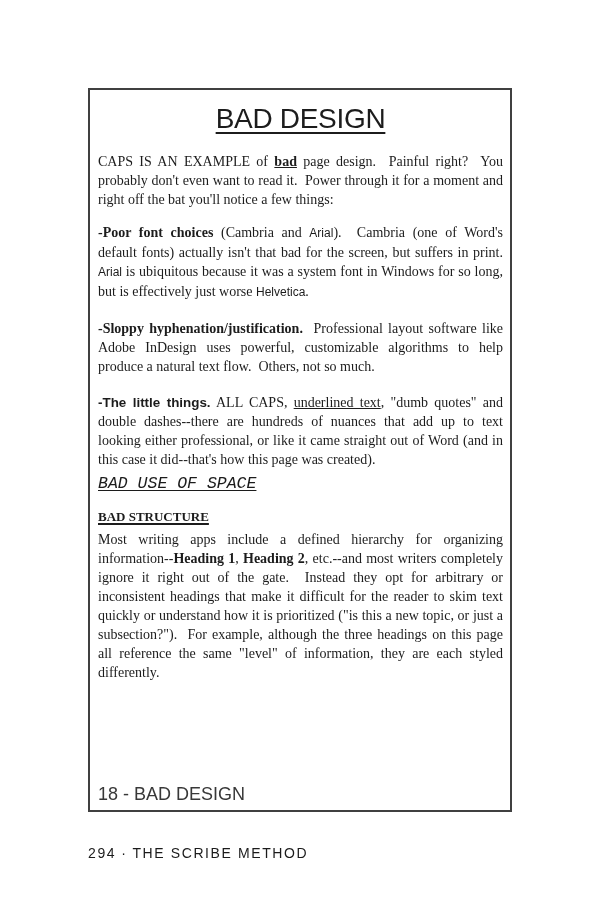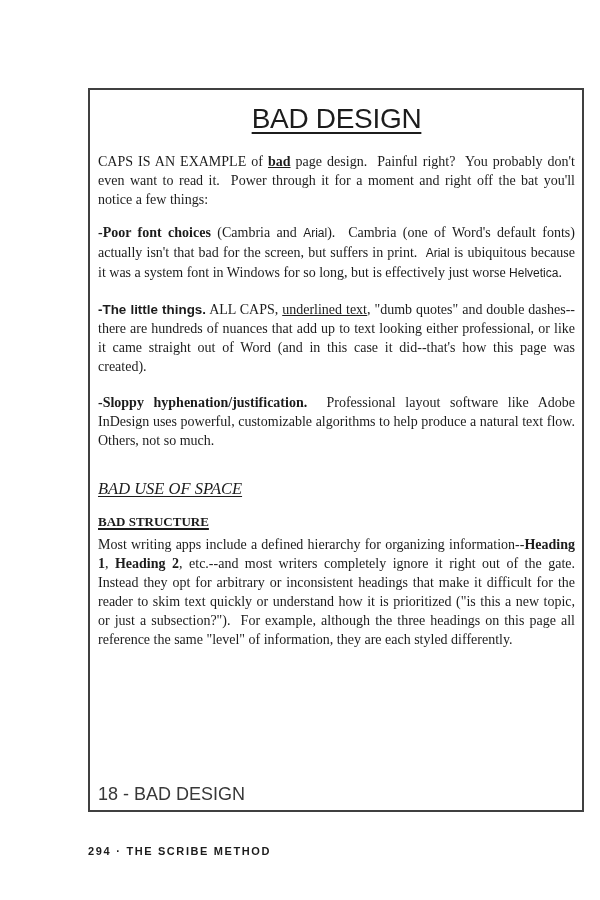--- a/index.html
+++ b/index.html
@@ -7,21 +7,21 @@
     --frame:#404040;
     --paper:#ffffff;
     --muted:#333333;
   }
   *{margin:0;padding:0;box-sizing:border-box;}
   html,body{background:#ffffff;}
   body{width:600px;height:900px;position:relative;font-family:"Liberation Serif",serif;}
   .scan{position:absolute;inset:0;width:600px;height:900px;background:var(--paper);}
 
   .frame{
-    position:absolute;left:88px;top:88px;width:496px;height:724px;
+    position:absolute;left:88px;top:88px;width:424px;height:724px;
     border:2px solid var(--frame);
     padding:12px 7px 8px 8px;
     display:flex;flex-direction:column;
     overflow:hidden;
     color:var(--ink);
   }
 
   .title{
     font-family:"Liberation Sans",sans-serif;
     font-weight:400;font-size:28px;line-height:34px;
@@ -49,67 +49,67 @@
     margin-top:20px;
     font-family:"Liberation Serif",serif;
     font-weight:400;font-size:17px;line-height:22px;
     text-decoration:underline;text-underline-offset:2px;
   }
   .p-fonts{margin-top:14px;}
   .p-hyph{margin-top:17px;}
   .p-little{margin-top:17px;}
 
   .h-space{
-    margin-top:28px;
+    margin-top:4px;
     font-style:italic;font-weight:500;
     font-size:16.5px;line-height:21px;
-    text-decoration:underline;text-underline-offset:2px;
+    text-decoration:underline;text-underline-offset:2px;font-family:Liberation Mono, monospace;
   }
   .p-space{margin-top:1px;}
 
   .h-struct{
     margin-top:12px;
     font-weight:bold;font-size:13px;line-height:22px;
     text-decoration:underline;text-decoration-thickness:2px;text-underline-offset:2px;
   }
   .p-struct{margin-top:2px;}
 
   .pagenum{
     margin-top:auto;
     font-family:"Liberation Sans",sans-serif;
     font-size:18px;line-height:15px;
     color:#383838;
   }
 
   .bookfooter{
     position:absolute;left:88px;top:845px;
     font-family:"Liberation Sans",sans-serif;
-    font-size:11px;font-weight:bold;
+    font-size:14px;font-weight:normal;
     letter-spacing:1.6px;
     color:#1b1b1b;
   }
   .bookfooter .sep{padding:0 5px;}
 </style>
 </head>
 <body>
 
 <div class="scan">
 
   <div class="frame">
 
     <h1 class="title">BAD DESIGN</h1>
 
     <p class="body intro"><span>CAPS IS AN EXAMPLE of </span><span class="b u">bad</span><span> page design.  Painful right?  You probably don't even want to read it.  Power through it for a moment and right off the bat you'll notice a few things:</span></p>
 
 
     <p class="body p-fonts"><span class="b">-Poor font choices</span><span> (Cambria and </span><span class="sans">Arial</span><span>).  Cambria (one of Word's default fonts) actually isn't that bad for the screen, but suffers in print.  </span><span class="sans">Arial</span><span> is ubiquitous because it was a system font in Windows for so long, but is effectively just worse </span><span class="sans">Helvetica</span><span>.</span></p>
 
+    <p class="body p-hyph"><span class="b">-Sloppy hyphenation/justification.</span><span>  Professional layout software like Adobe InDesign uses powerful, customizable algorithms to help produce a natural text flow.  Others, not so much.</span></p>
+
     <p class="body p-little"><span class="b sans">-The little things.</span><span> ALL CAPS, </span><span class="u">underlined text</span><span>, "dumb quotes" and double dashes--there are hundreds of nuances that add up to text looking either professional, or like it came straight out of Word (and in this case it did--that's how this page was created).</span></p>
-
-    <p class="body p-hyph"><span class="b">-Sloppy hyphenation/justification.</span><span>  Professional layout software like Adobe InDesign uses powerful, customizable algorithms to help produce a natural text flow.  Others, not so much.</span></p>
 
     <h2 class="h-space">BAD USE OF SPACE</h2>
 
 
     <h2 class="h-struct">BAD STRUCTURE</h2>
 
     <p class="body p-struct"><span>Most writing apps include a defined hierarchy for organizing information--</span><span class="b">Heading 1</span><span>, </span><span class="b">Heading 2</span><span>, etc.--and most writers completely ignore it right out of the gate.  Instead they opt for arbitrary or inconsistent headings that make it difficult for the reader to skim text quickly or understand how it is prioritized ("is this a new topic, or just a subsection?").  For example, although the three headings on this page all reference the same "level" of information, they are each styled differently.</span></p>
 
     <div class="pagenum">18 - BAD DESIGN</div>
 

